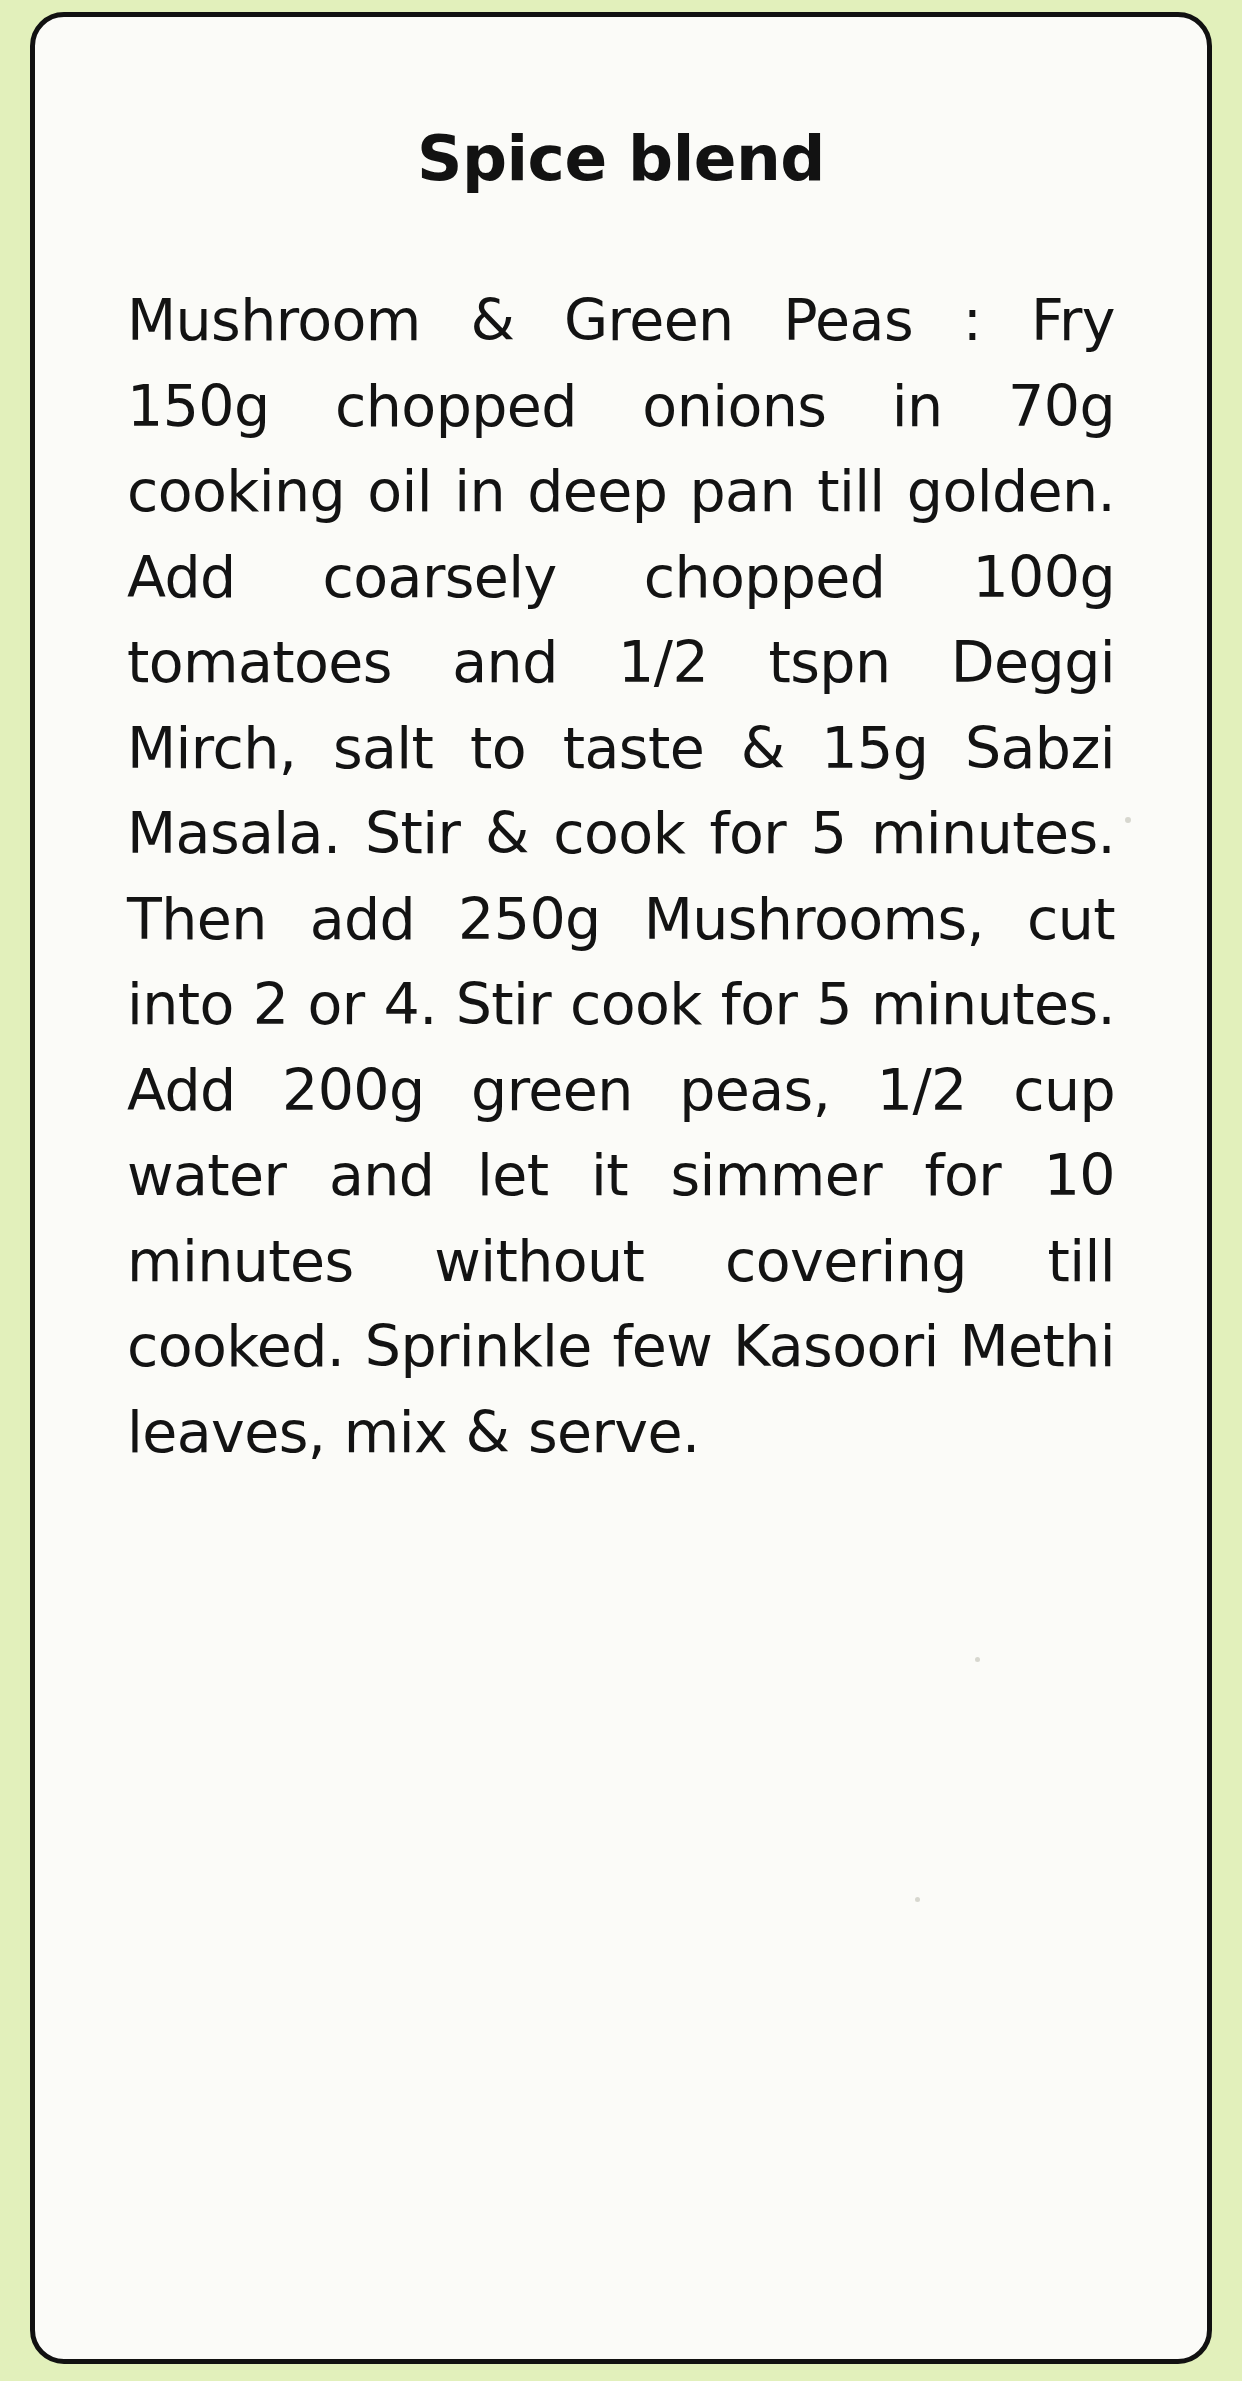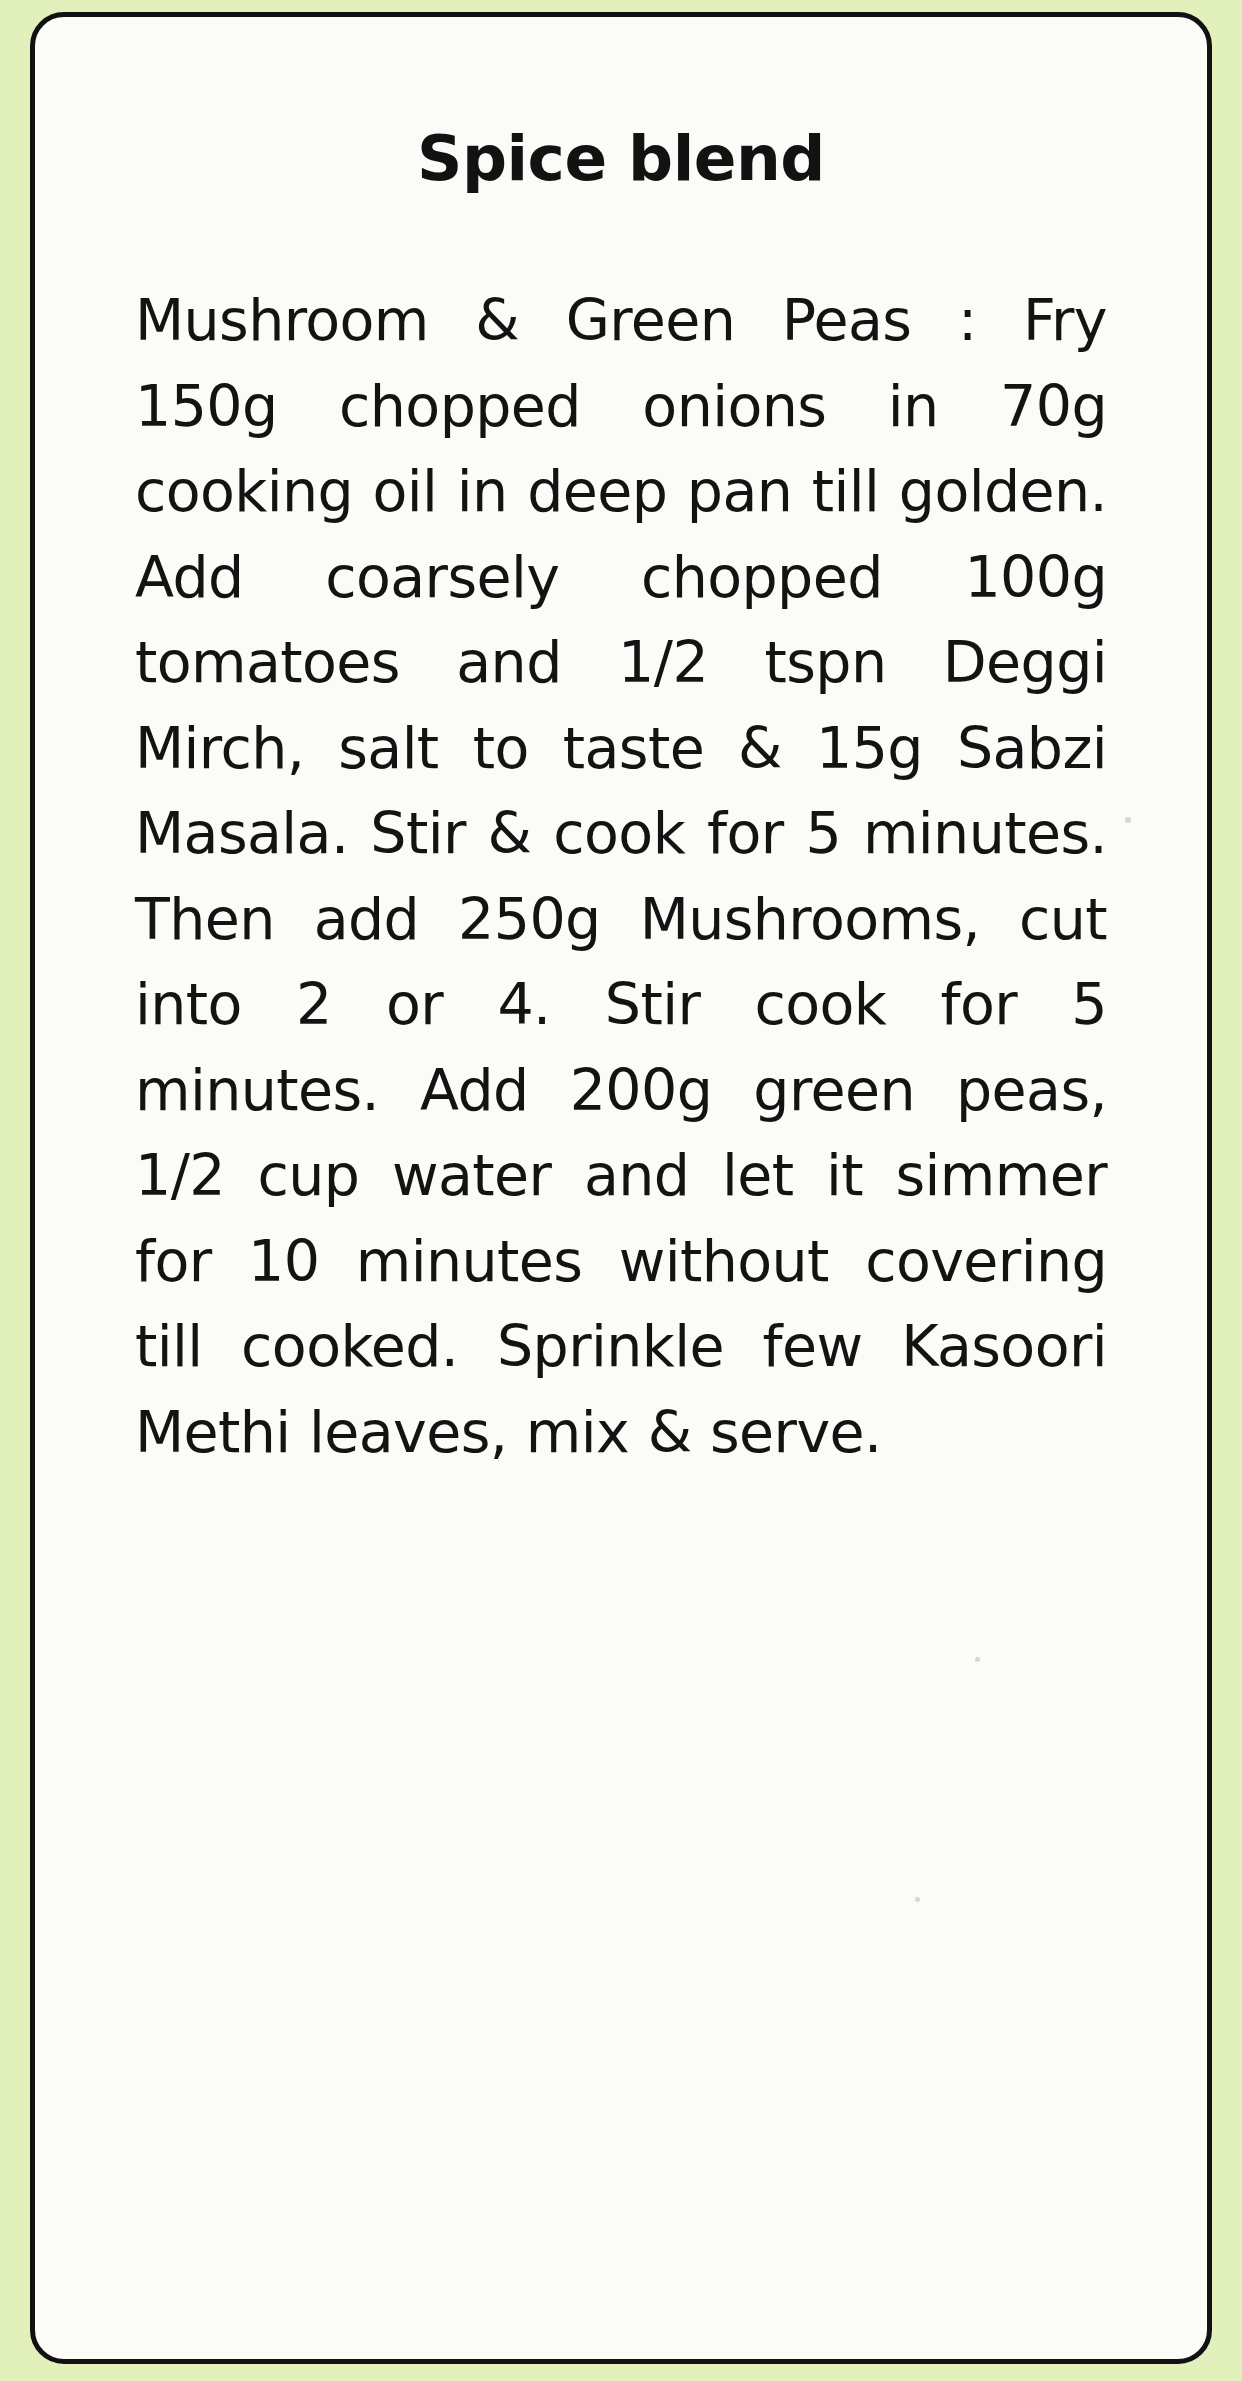--- a/index.html
+++ b/index.html
@@ -69,21 +69,21 @@
     font-size: 57px;
     line-height: 1.5;
     color: #131313;
     text-align: justify;
     text-justify: inter-word;
     letter-spacing: -0.6px;
     word-spacing: 1px;
     hyphens: none;
   }
   .body-text p {
-    margin: 12px;
+    margin: 4px;
   }
   
   .speck {
     position: absolute;
     background: #b9b9ad;
     border-radius: 50%;
     opacity: 0.55;
   }
 </style>
 </head>

